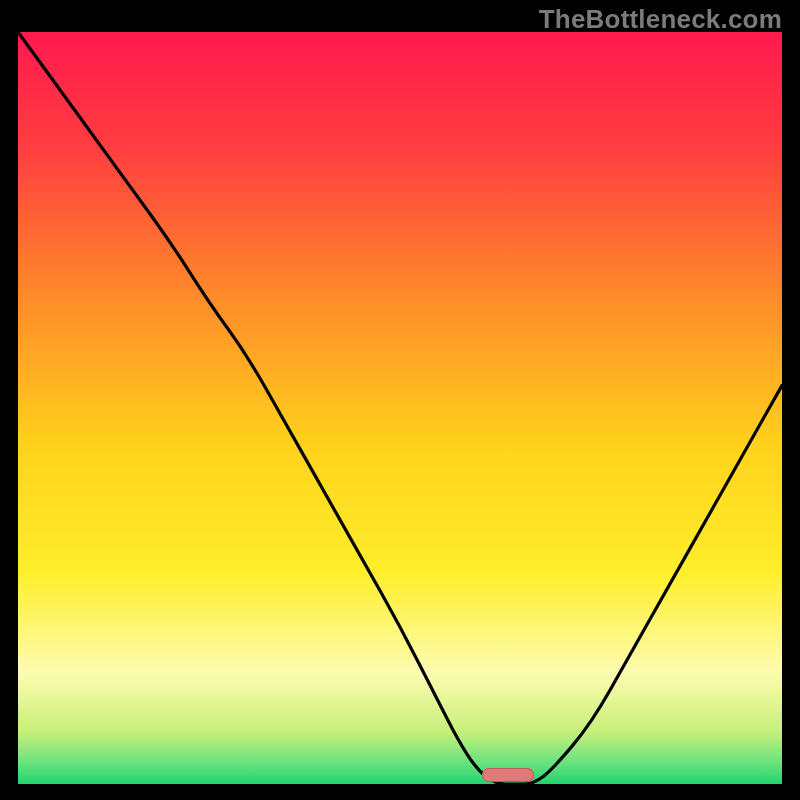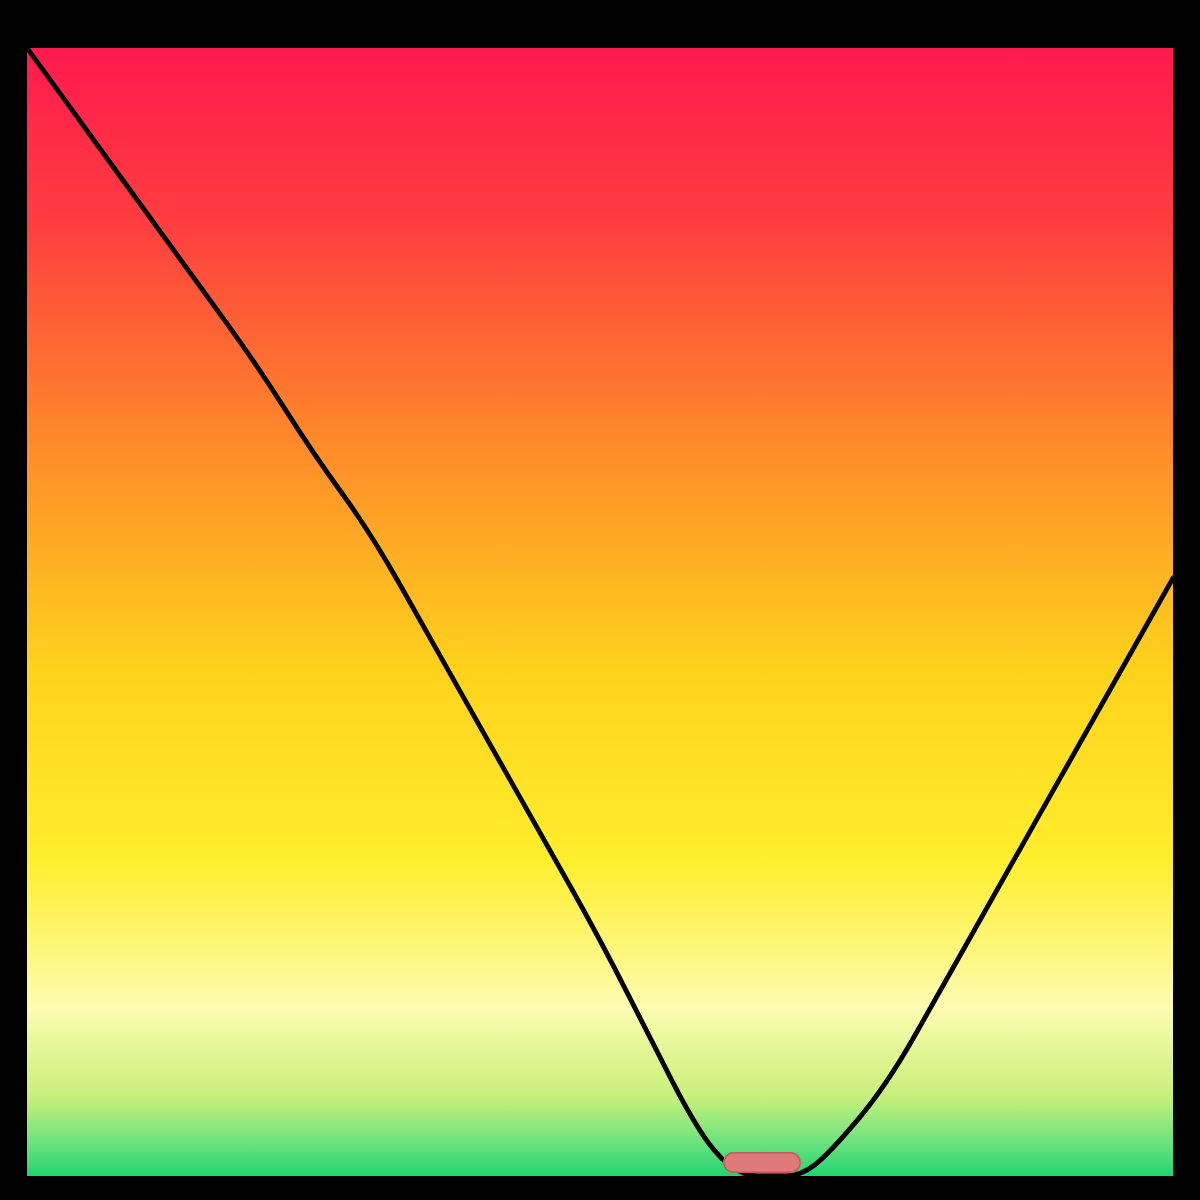--- a/index.html
+++ b/index.html
@@ -39,20 +39,21 @@
     position: absolute;
     z-index: 20;
     border-radius: 999px;
   }
 </style>
 </head>
 <body>
 
 <div class="frame">
 
+  <div class="watermark">TheBottleneck.com</div>
 
   <svg class="plot" viewBox="0 0 764 752" preserveAspectRatio="none">
     <defs>
       <linearGradient id="bg-grad" x1="0" y1="0" x2="0" y2="1">
           <stop offset="0.00%" stop-color="#ff1a4e"></stop>
           <stop offset="15.00%" stop-color="#ff3c3f"></stop>
           <stop offset="35.00%" stop-color="#ff8a2a"></stop>
           <stop offset="55.00%" stop-color="#ffd21c"></stop>
           <stop offset="72.00%" stop-color="#ffee2c"></stop>
           <stop offset="85.00%" stop-color="#fdfcb0"></stop>

